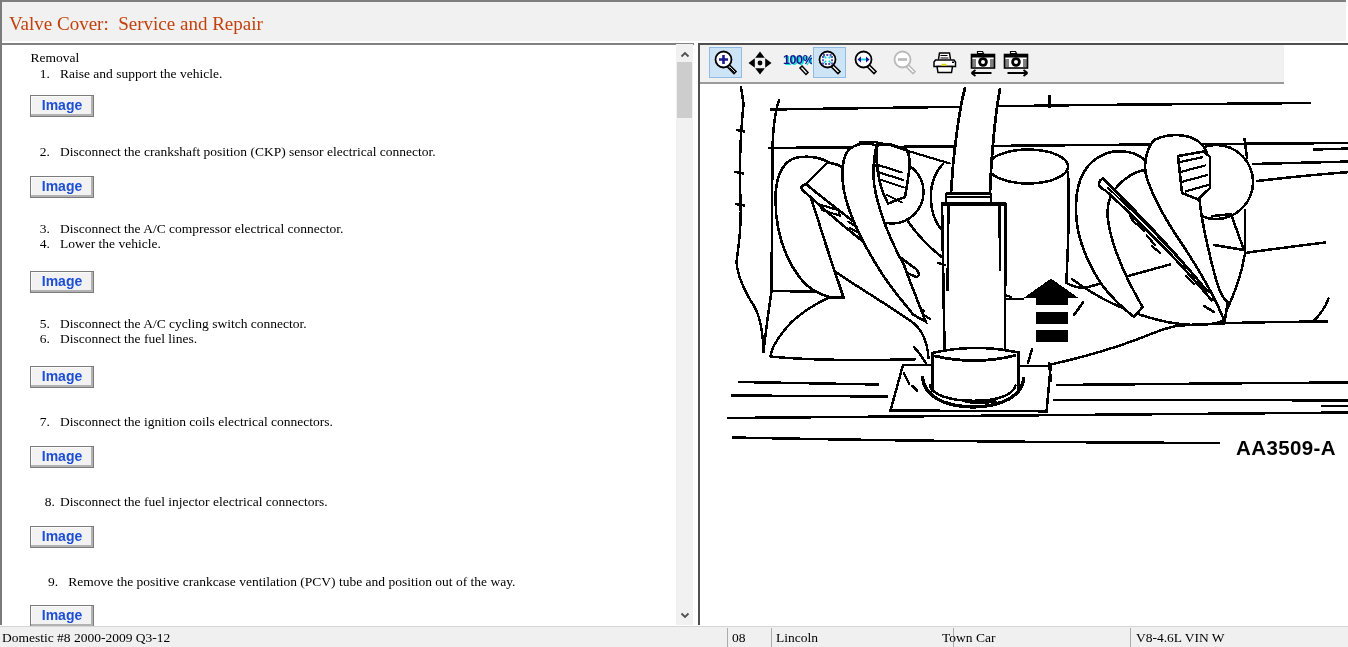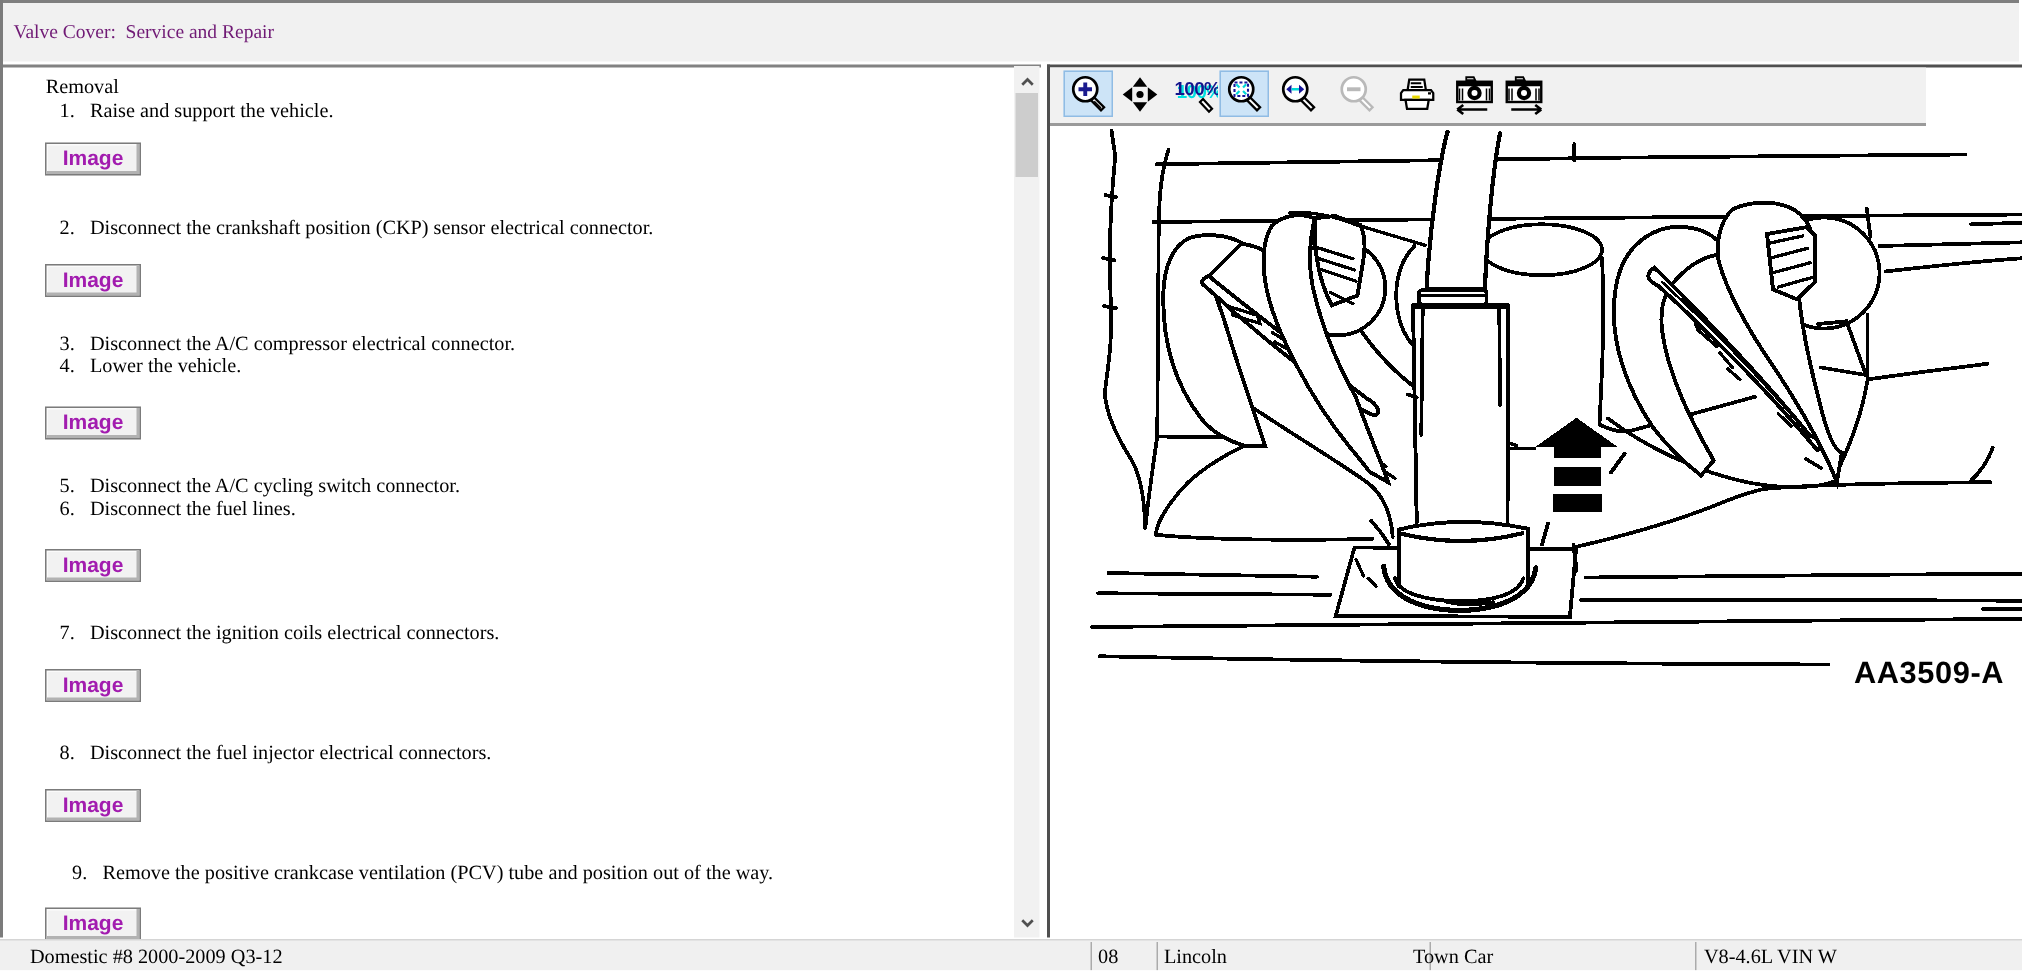--- a/index.html
+++ b/index.html
@@ -1,30 +1,30 @@
 <!DOCTYPE html>
 <html><head>
 <meta charset="utf-8">
 <style>
   html,body{margin:0;padding:0;background:#fff;}
   #app{position:relative;width:1348px;height:647px;overflow:hidden;background:#fff;
        font-family:"Liberation Serif",serif;}
   #titlebar{position:absolute;left:0;top:0;width:1346px;height:41px;background:#f1f1f1;
     border-top:2px solid #7f7f7f;border-left:2px solid #7f7f7f;box-sizing:border-box;}
-  #titlebar .t{position:absolute;left:7px;top:10.5px;font-size:13px;color:#701a75;}
+  #titlebar .t{position:absolute;left:7px;top:10.5px;font-size:19px;color:#c2410c;}
   
   #leftpanel{position:absolute;left:2px;top:43px;width:692px;height:582px;background:#fff;
     border-top:2px solid #828282;box-sizing:border-box;}
   .li{position:absolute;font-size:13.5px;line-height:15px;color:#000;white-space:nowrap;}
   .num{display:inline-block;width:20.3px;}
   .btn{position:absolute;left:30px;width:64px;height:22px;background:#f2f2f2;
     border:1px solid #7b7b7b;box-sizing:border-box;
     box-shadow:inset -2px -2px 0 #b2b2b2, inset 1px 1px 0 #fbfbfb;
     font-family:"Liberation Sans",sans-serif;font-weight:bold;font-size:14px;
-    text-align:center;line-height:19px;color:#a21caf;}
+    text-align:center;line-height:19px;color:#1d4ed8;}
   
   #sbar{position:absolute;left:676px;top:44px;width:17px;height:581px;background:#f1f1f1;}
   #sbar .thumb{position:absolute;left:1px;top:17.5px;width:15px;height:56px;background:#cdcdcd;}
   .chev{position:absolute;left:3.5px;width:10px;height:10px;}
   
   #rightpanel{position:absolute;left:698px;top:43px;width:650px;height:582px;background:#fff;
     border-top:2px solid #4f4f4f;border-left:2px solid #4f4f4f;box-sizing:border-box;}
   #toolbar{position:absolute;left:0;top:0;width:584px;height:39px;background:#f1f1f1;
     border-bottom:2px solid #9a9a9a;box-sizing:border-box;}
   .tbtn{position:absolute;top:2px;width:33px;height:31px;}
@@ -52,21 +52,21 @@
   <div class="li" style="left:39.7px;top:143.5px;"><span class="num">2.</span>Disconnect the crankshaft position (CKP) sensor electrical connector.</div>
   <div class="btn" style="top:176px;">Image</div>
   <div class="li" style="left:39.7px;top:221px;"><span class="num">3.</span>Disconnect the A/C compressor electrical connector.</div>
   <div class="li" style="left:39.7px;top:236px;"><span class="num">4.</span>Lower the vehicle.</div>
   <div class="btn" style="top:271px;">Image</div>
   <div class="li" style="left:39.7px;top:315.5px;"><span class="num">5.</span>Disconnect the A/C cycling switch connector.</div>
   <div class="li" style="left:39.7px;top:330.5px;"><span class="num">6.</span>Disconnect the fuel lines.</div>
   <div class="btn" style="top:365.5px;">Image</div>
   <div class="li" style="left:39.7px;top:413.5px;"><span class="num">7.</span>Disconnect the ignition coils electrical connectors.</div>
   <div class="btn" style="top:445.5px;">Image</div>
-  <div class="li" style="left:39.7px;top:493.5px;"><span class="num">8.</span>Disconnect the fuel injector electrical connectors.</div>
+  <div class="li" style="left:39.7px;top:493.5px;text-align:center;"><span class="num">8.</span>Disconnect the fuel injector electrical connectors.</div>
   <div class="btn" style="top:525.5px;">Image</div>
   <div class="li" style="left:48px;top:574px;"><span class="num">9.</span>Remove the positive crankcase ventilation (PCV) tube and position out of the way.</div>
   <div class="btn" style="top:605px;">Image</div>
 
   <div id="sbar">
     <svg class="chev" style="top:6px;" viewBox="0 0 10 10">
         <path d="M1.5,6.5 L5,3 L8.5,6.5" fill="none" stroke="#505050" stroke-width="1.8"></path>
       </svg>
     <div class="thumb"></div>
     <svg class="chev" style="top:566px;" viewBox="0 0 10 10">
@@ -285,21 +285,21 @@
   <path d="M1026,363 L1030,349"></path>
   <path d="M1047,363 L1049,380.5"></path>
 </g>
 
 <text x="1234" y="455" font-family="Liberation Sans" font-size="20.5px" font-weight="bold" fill="#000" letter-spacing="0.4">AA3509-A</text>
 </svg>
     </div>
   </div>
 
   <div id="statusbar">
-    <div class="cell" style="left:20px;font-family:Liberation Serif, serif;">Domestic #8 2000-2009 Q3-12</div>
+    <div class="cell" style="left:2px;font-family:Liberation Serif, serif;">Domestic #8 2000-2009 Q3-12</div>
     <div class="div" style="left:727px;"></div>
     <div class="cell" style="left:732px;">08</div>
     <div class="div" style="left:771px;"></div>
     <div class="cell" style="left:776px;">Lincoln</div>
     <div class="div" style="left:953px;"></div>
     <div class="cell" style="left:902px;margin-left:40px;">Town Car</div>
     <div class="div" style="left:1130px;"></div>
     <div class="cell" style="left:1136px;">V8-4.6L VIN W</div>
   </div>
 </div>

